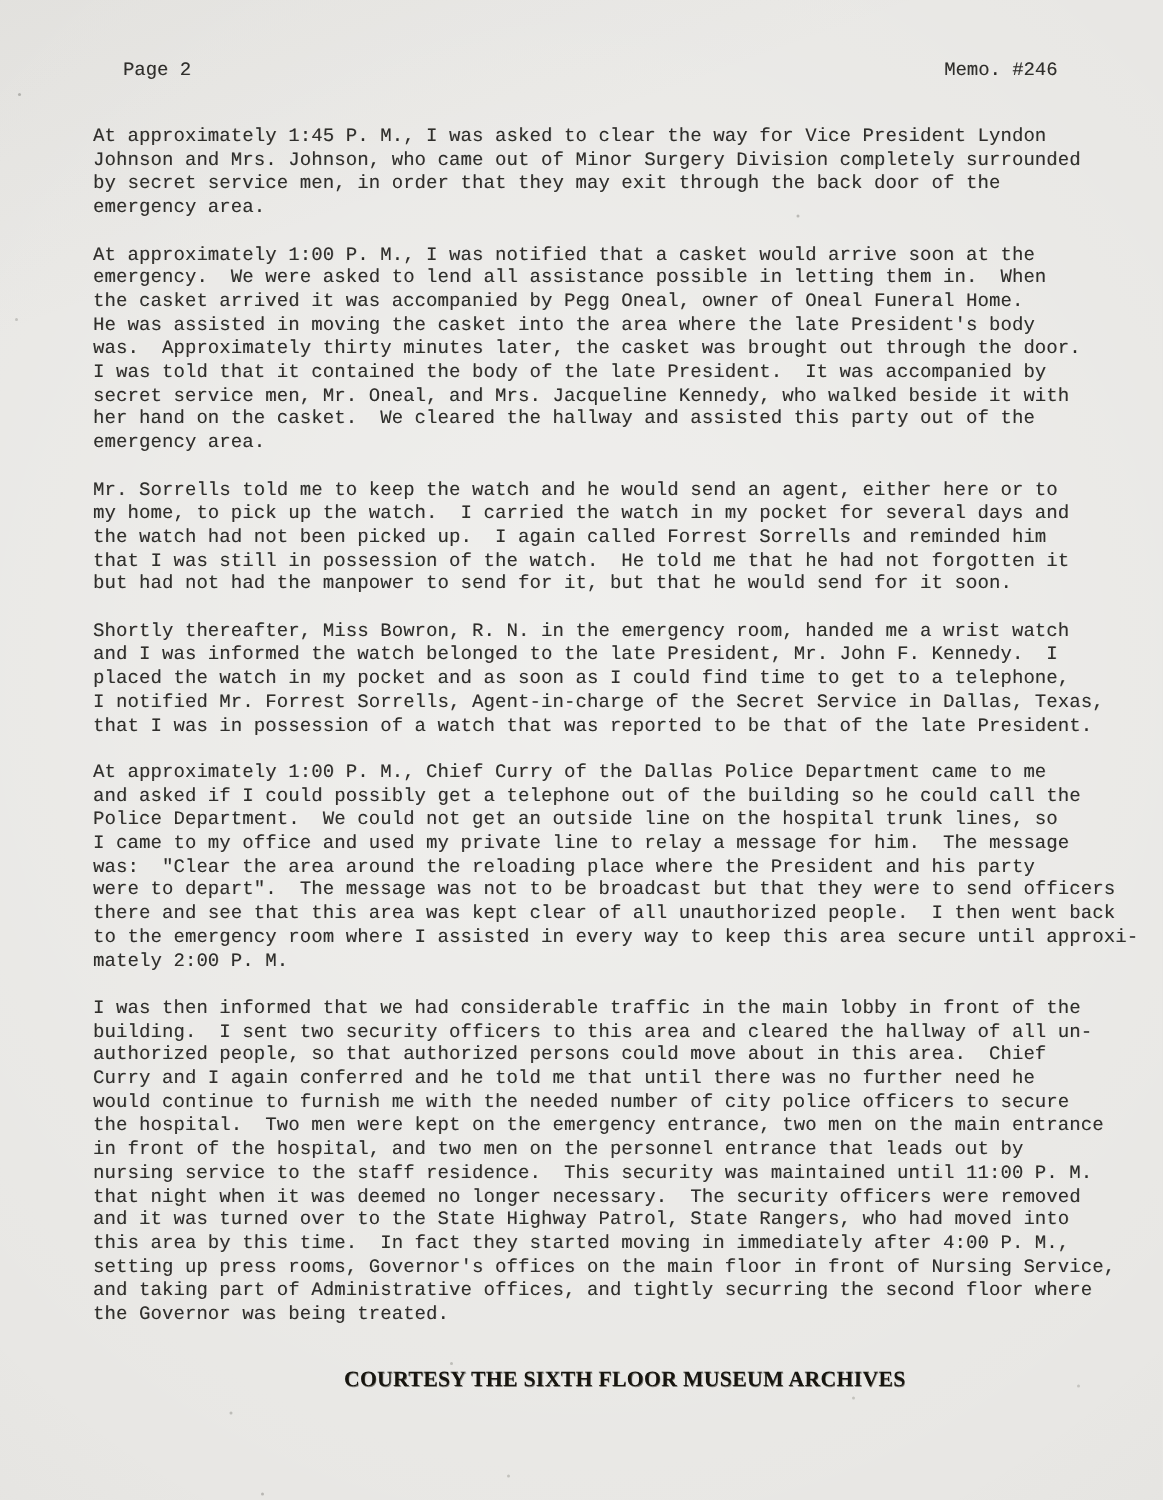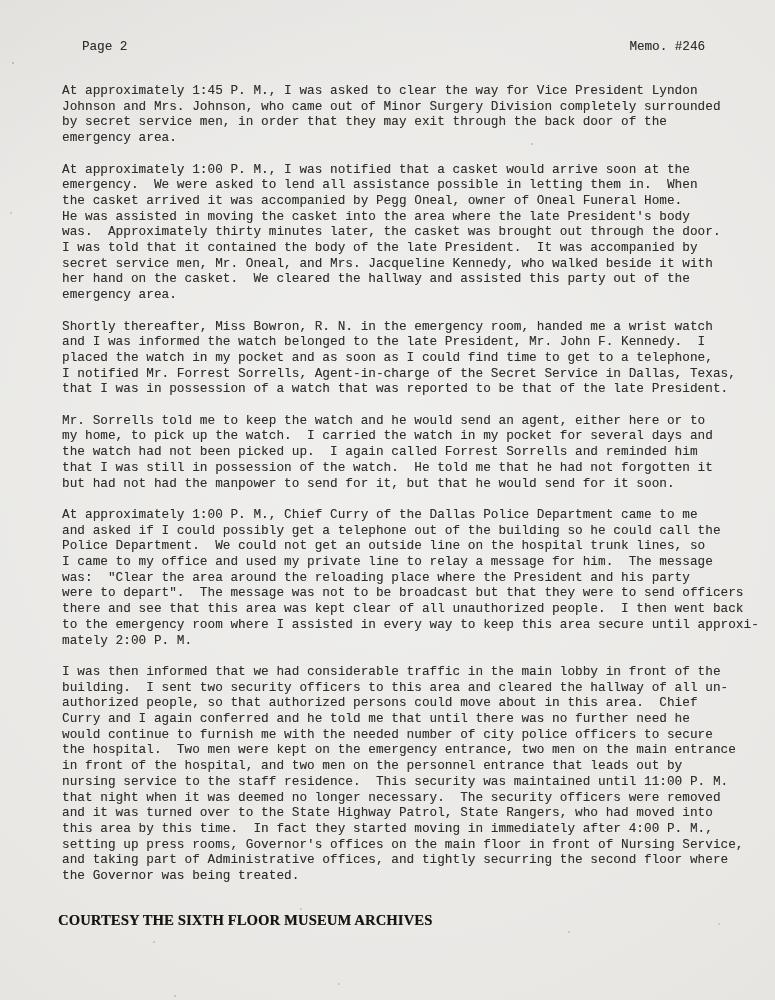--- a/index.html
+++ b/index.html
@@ -37,20 +37,21 @@
     margin:0 0 15.7px 0;
     white-space:pre;
     font-size:12.6px;
     line-height:15.7px;
     letter-spacing:0.1px;
     color:var(--ink);
     text-shadow:0.3px 0.3px 0 rgba(47,46,43,0.35);
   }
   .footer{
     margin-top:27px;
+    text-align:center;
     padding-left:58px;
     font-family:"Liberation Serif","DejaVu Serif",serif;
     font-weight:bold;
     font-size:14.5px;
     letter-spacing:0.2px;
     color:var(--stamp);
     text-shadow:0.4px 0.4px 0.4px rgba(23,21,15,0.5);
   }
   .speckles{
     position:absolute;top:0;left:0;width:2px;height:2px;
@@ -83,30 +84,30 @@
 emergency area.</p>
     <p class="para">At approximately 1:00 P. M., I was notified that a casket would arrive soon at the
 emergency.  We were asked to lend all assistance possible in letting them in.  When
 the casket arrived it was accompanied by Pegg Oneal, owner of Oneal Funeral Home.
 He was assisted in moving the casket into the area where the late President's body
 was.  Approximately thirty minutes later, the casket was brought out through the door.
 I was told that it contained the body of the late President.  It was accompanied by
 secret service men, Mr. Oneal, and Mrs. Jacqueline Kennedy, who walked beside it with
 her hand on the casket.  We cleared the hallway and assisted this party out of the
 emergency area.</p>
+    <p class="para">Mr. Sorrells told me to keep the watch and he would send an agent, either here or to
+my home, to pick up the watch.  I carried the watch in my pocket for several days and
+the watch had not been picked up.  I again called Forrest Sorrells and reminded him
+that I was still in possession of the watch.  He told me that he had not forgotten it
+but had not had the manpower to send for it, but that he would send for it soon.</p>
     <p class="para">Shortly thereafter, Miss Bowron, R. N. in the emergency room, handed me a wrist watch
 and I was informed the watch belonged to the late President, Mr. John F. Kennedy.  I
 placed the watch in my pocket and as soon as I could find time to get to a telephone,
 I notified Mr. Forrest Sorrells, Agent-in-charge of the Secret Service in Dallas, Texas,
 that I was in possession of a watch that was reported to be that of the late President.</p>
-    <p class="para">Mr. Sorrells told me to keep the watch and he would send an agent, either here or to
-my home, to pick up the watch.  I carried the watch in my pocket for several days and
-the watch had not been picked up.  I again called Forrest Sorrells and reminded him
-that I was still in possession of the watch.  He told me that he had not forgotten it
-but had not had the manpower to send for it, but that he would send for it soon.</p>
     <p class="para">At approximately 1:00 P. M., Chief Curry of the Dallas Police Department came to me
 and asked if I could possibly get a telephone out of the building so he could call the
 Police Department.  We could not get an outside line on the hospital trunk lines, so
 I came to my office and used my private line to relay a message for him.  The message
 was:  "Clear the area around the reloading place where the President and his party
 were to depart".  The message was not to be broadcast but that they were to send officers
 there and see that this area was kept clear of all unauthorized people.  I then went back
 to the emergency room where I assisted in every way to keep this area secure until approxi-
 mately 2:00 P. M.</p>
     <p class="para">I was then informed that we had considerable traffic in the main lobby in front of the

